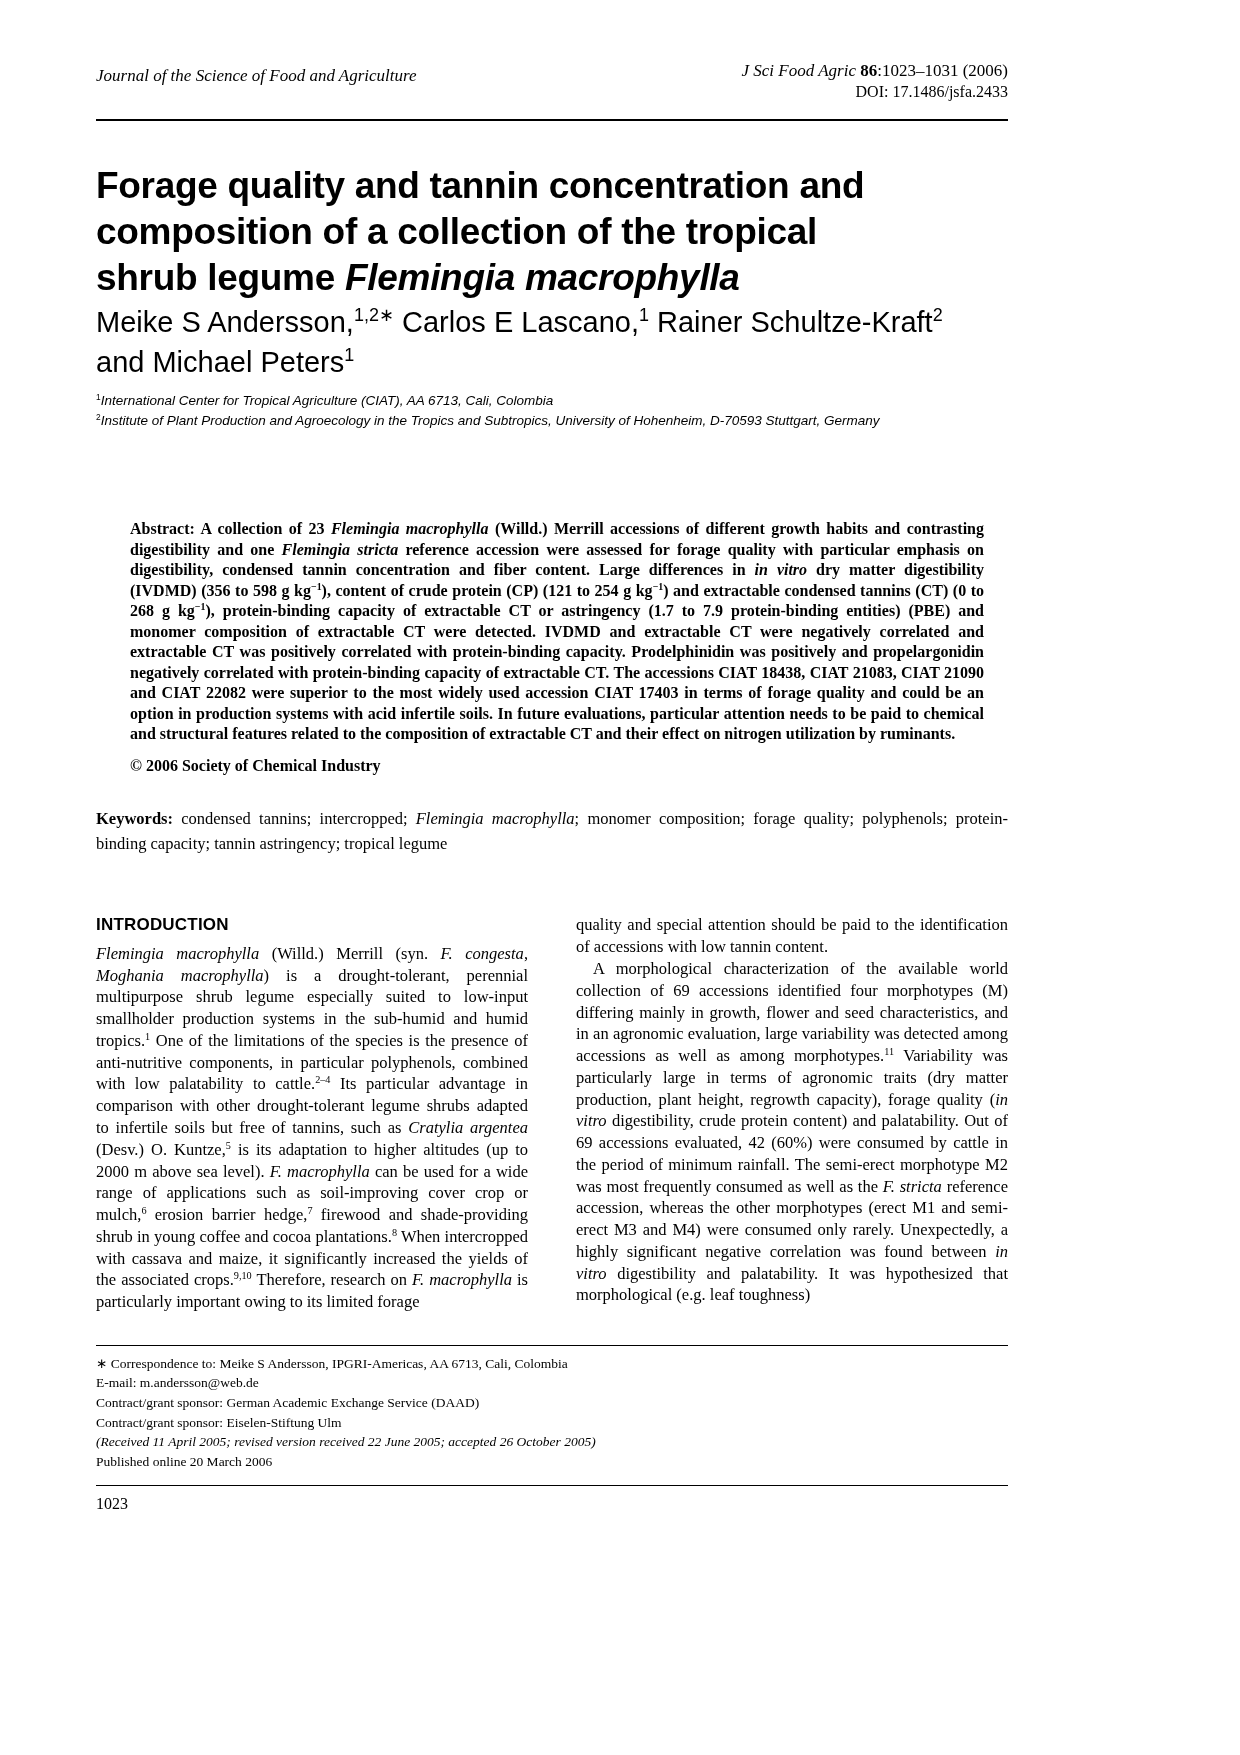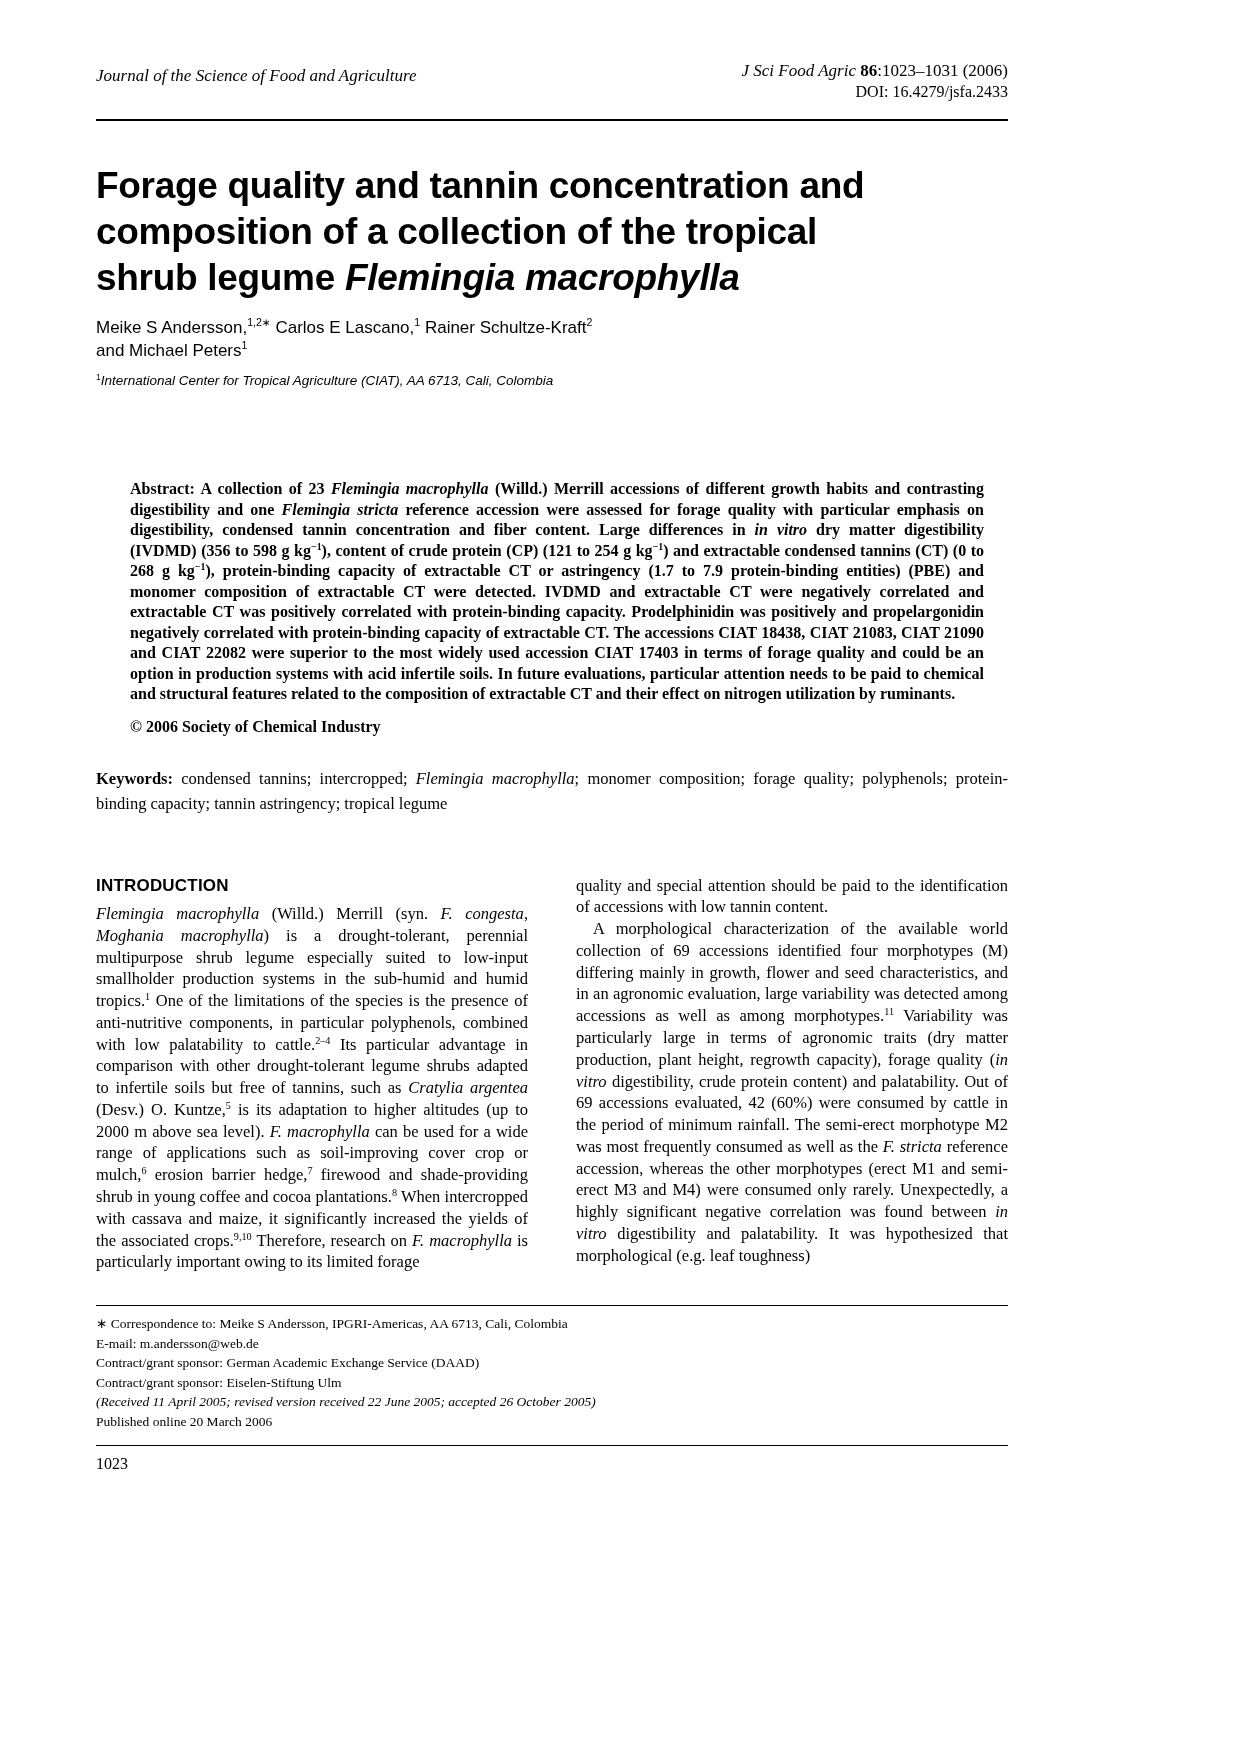--- a/index.html
+++ b/index.html
@@ -32,23 +32,22 @@
   .article-title {
     font-family: "Liberation Sans", sans-serif;
     font-weight: bold;
     font-size: 37px;
     line-height: 1.25;
     letter-spacing: -0.3px;
     margin-top: 42px;
   }
   .authors {
     font-family: "Liberation Sans", sans-serif;
-    font-size: 17px;
+    font-size: 29px;
     line-height: 1.4;
-    margin-top: 14px;
   }
   .affiliations {
     font-family: "Liberation Sans", sans-serif;
     font-size: 13.5px;
     line-height: 1.5;
     margin-top: 8px;
   }
   .affiliation-line .rt-i { font-style: italic; }
 
   
@@ -110,31 +109,32 @@
 </head>
 <body>
 
 <div class="page">
 
   <header>
     <div class="header-row">
       <div class="journal-name">Journal of the Science of Food and Agriculture</div>
       <div class="header-right">
         <div class="header-citation"><span class="rt-i">J Sci Food Agric</span><span> </span><span class="rt-b">86</span><span>:1023–1031 (2006)</span></div>
-        <div class="header-doi">DOI: 16.4279/jsfa.2433</div>
+        <div class="header-doi">DOI: 17.1486/jsfa.2433</div>
       </div>
     </div>
     <hr class="header-rule">
   </header>
 
   <section>
     <h1 class="article-title"><span>Forage quality and tannin concentration and</span><br><span>composition of a collection of the tropical</span><br><span>shrub legume </span><span class="rt-i">Flemingia macrophylla</span></h1>
     <div class="authors"><span>Meike S Andersson,</span><sup>1,2∗</sup><span> Carlos E Lascano,</span><sup>1</sup><span> Rainer Schultze-Kraft</span><sup>2</sup><br><span>and Michael Peters</span><sup>1</sup></div>
     <div class="affiliations">
       <div class="affiliation-line"><sup>1</sup><span class="rt-i">International Center for Tropical Agriculture (CIAT), AA 6713, Cali, Colombia</span></div>
+      <div class="affiliation-line"><sup>2</sup><span class="rt-i">Institute of Plant Production and Agroecology in the Tropics and Subtropics, University of Hohenheim, D-70593 Stuttgart, Germany</span></div>
     </div>
   </section>
 
   <section>
     <p class="abstract"><span>Abstract: A collection of 23 </span><span class="rt-i">Flemingia macrophylla</span><span> (Willd.) Merrill accessions of different growth habits and contrasting digestibility and one </span><span class="rt-i">Flemingia stricta</span><span> reference accession were assessed for forage quality with particular emphasis on digestibility, condensed tannin concentration and fiber content. Large differences in </span><span class="rt-i">in vitro</span><span> dry matter digestibility (IVDMD) (356 to 598 g kg</span><sup>−1</sup><span>), content of crude protein (CP) (121 to 254 g kg</span><sup>−1</sup><span>) and extractable condensed tannins (CT) (0 to 268 g kg</span><sup>−1</sup><span>), protein-binding capacity of extractable CT or astringency (1.7 to 7.9 protein-binding entities) (PBE) and monomer composition of extractable CT were detected. IVDMD and extractable CT were negatively correlated and extractable CT was positively correlated with protein-binding capacity. Prodelphinidin was positively and propelargonidin negatively correlated with protein-binding capacity of extractable CT. The accessions CIAT 18438, CIAT 21083, CIAT 21090 and CIAT 22082 were superior to the most widely used accession CIAT 17403 in terms of forage quality and could be an option in production systems with acid infertile soils. In future evaluations, particular attention needs to be paid to chemical and structural features related to the composition of extractable CT and their effect on nitrogen utilization by ruminants.</span></p>
     <div class="abstract-copyright">© 2006 Society of Chemical Industry</div>
   </section>
 
   <p class="keywords"><span class="rt-b">Keywords:</span><span> condensed tannins; intercropped; </span><span class="rt-i">Flemingia macrophylla</span><span>; monomer composition; forage quality; polyphenols; protein-binding capacity; tannin astringency; tropical legume</span></p>
 

